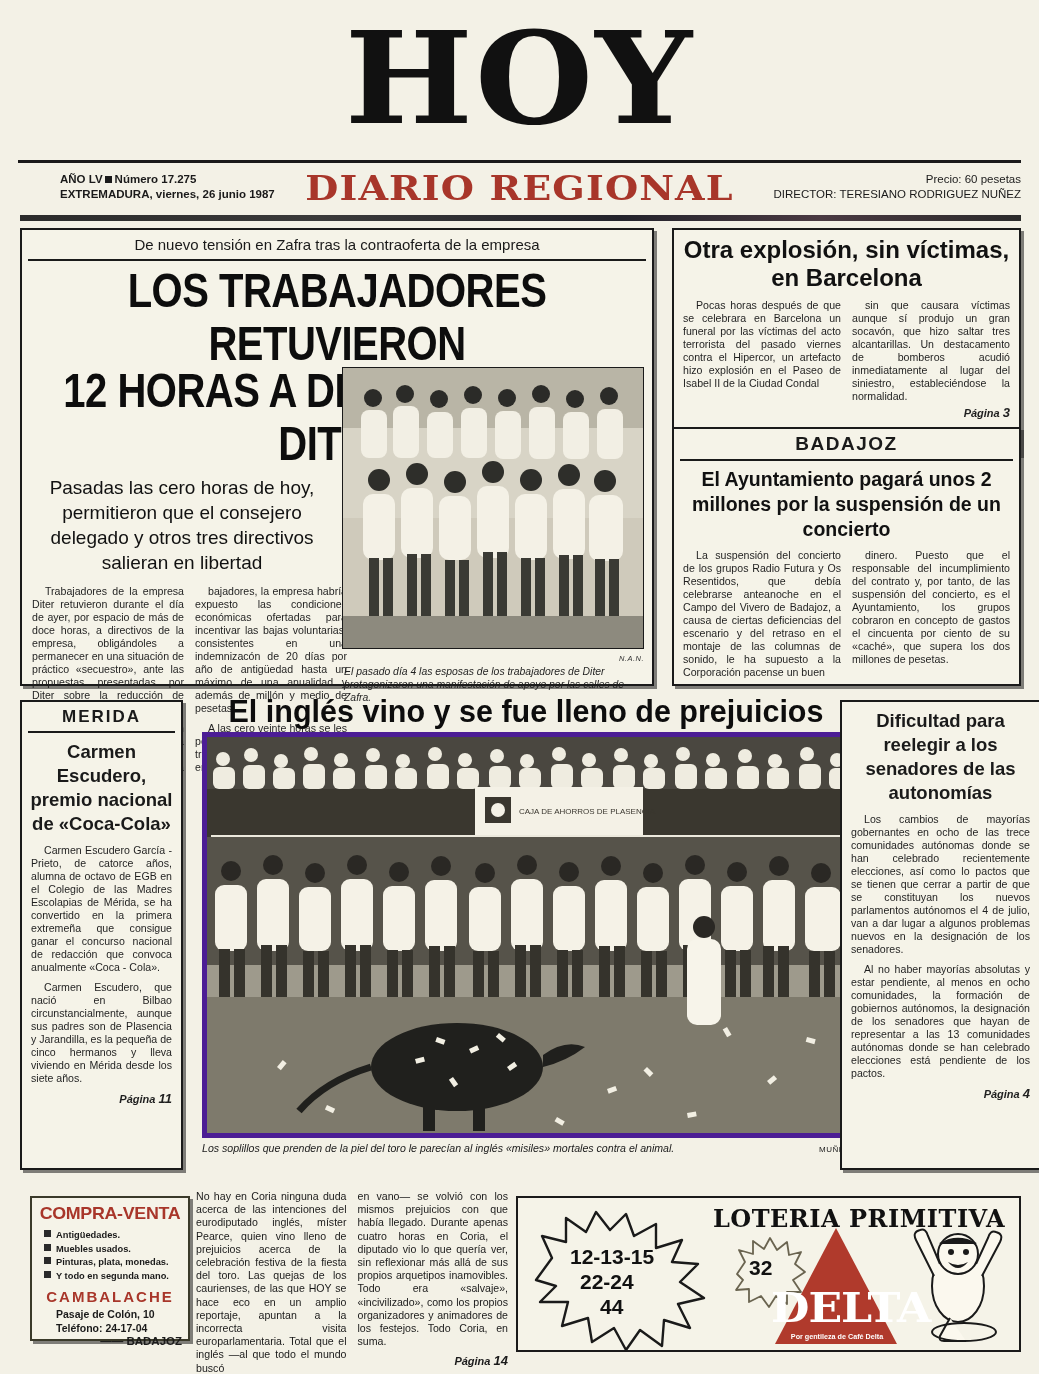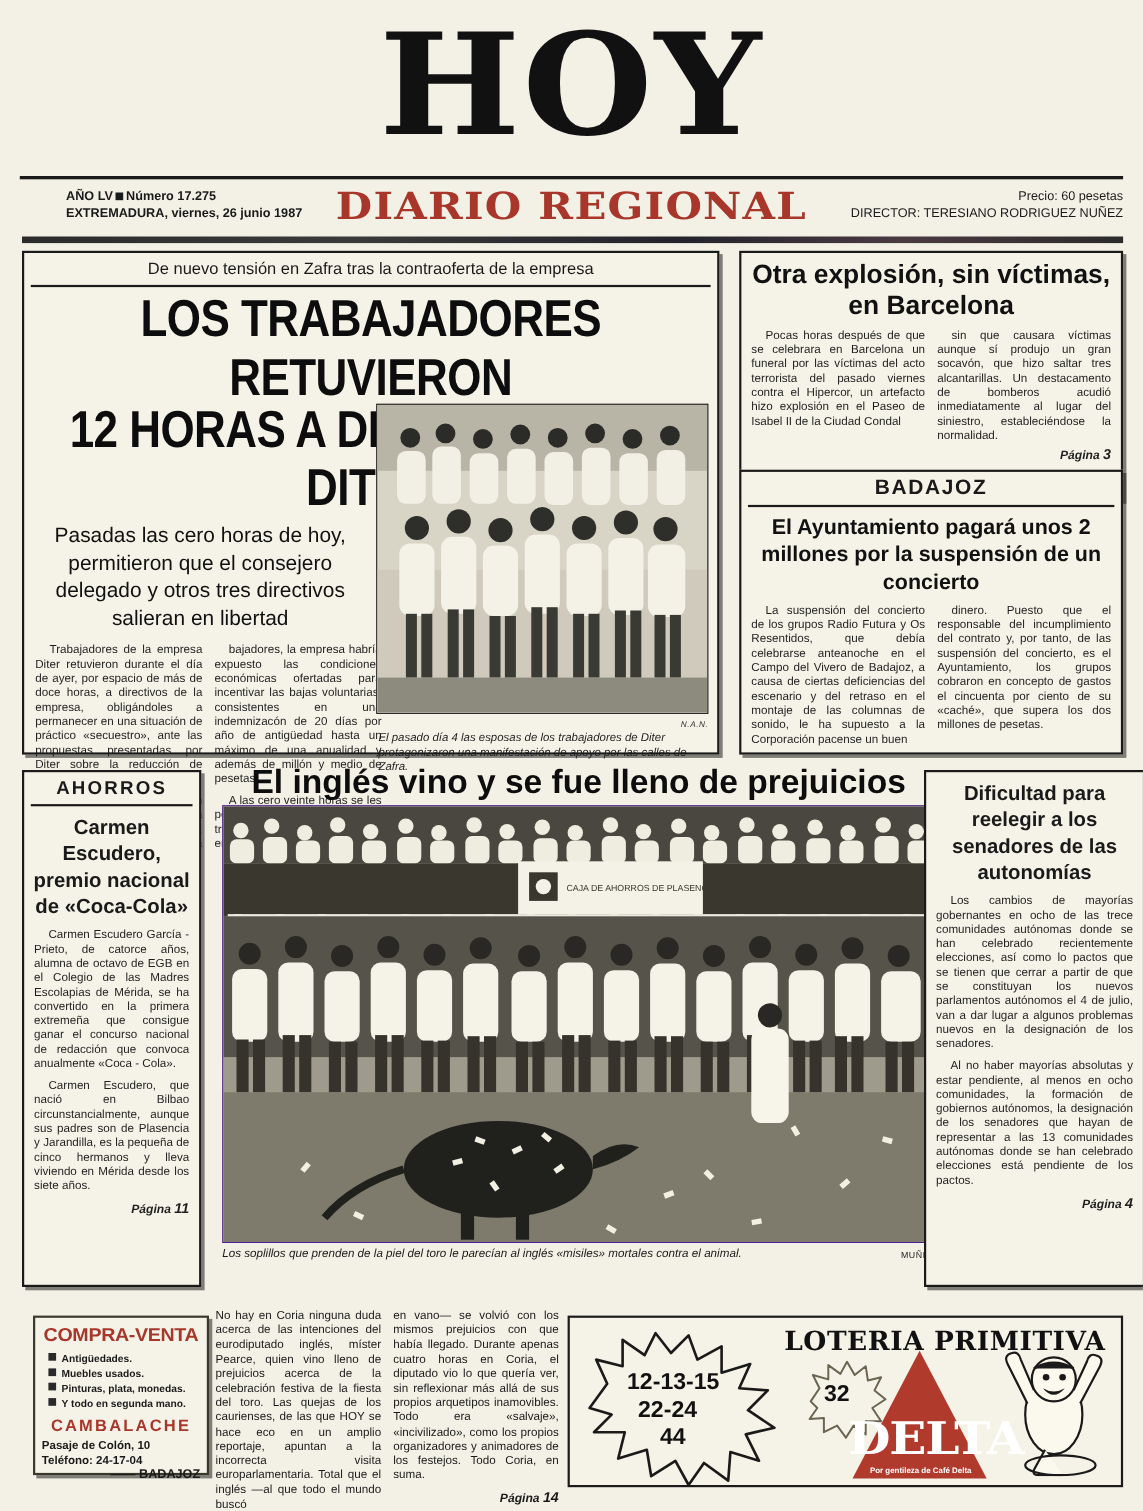--- a/index.html
+++ b/index.html
@@ -81,37 +81,37 @@
   .bad-head{font-weight:bold;font-size:19.5px;line-height:25px;text-align:center;padding:6px 10px 7px;color:#111;}
 
   
   #merida{left:20px;top:700px;width:163px;height:470px;}
   .mer-title{font-weight:bold;font-size:17px;letter-spacing:2px;text-align:center;padding:5px 0 4px;}
   .mer-head{font-weight:bold;font-size:18.5px;line-height:24px;text-align:center;padding:7px 6px 8px;}
 
   
   #toro{left:186px;top:694px;width:648px;height:476px;border:none;box-shadow:none;background:transparent;margin-left:16px;}
   .toro-head{font-weight:bold;font-size:30.5px;line-height:34px;text-align:center;color:#0d0d0d;padding-bottom:4px;}
-  .toro-photo{width:648px;height:396px;border:1px solid #4c1d95;background:#bdb8a8;overflow:hidden;position:relative;}
+  .toro-photo{width:648px;height:396px;border:5px solid #4c1d95;background:#bdb8a8;overflow:hidden;position:relative;}
   .toro-cap{font-style:italic;font-size:10.6px;line-height:13px;padding-top:4px;position:relative;}
   .toro-cred{position:absolute;right:0;top:5px;font-style:normal;font-size:8px;letter-spacing:.5px;}
 
   
   #senad{left:840px;top:700px;width:201px;height:470px;}
   .sen-head{font-weight:bold;font-size:18.5px;line-height:24px;text-align:center;padding:7px 6px 8px;}
 
   
   #ad{left:30px;top:1196px;width:160px;height:145px;border:2px solid #3a3a2a;}
   .ad-title{color:#a8362a;font-weight:bold;font-size:17px;text-align:center;padding:6px 0 5px;letter-spacing:-.3px;
             transform:scaleX(1.05);}
   .ad-list{font-size:9.3px;line-height:13.5px;font-weight:bold;padding:0 4px 0 12px;}
   .ad-list div{white-space:nowrap;}
   .bsq{display:inline-block;width:7px;height:7px;background:#2a2a2a;margin-right:5px;vertical-align:1px;}
   .ad-brand{color:#a8362a;font-weight:bold;font-size:15px;text-align:center;letter-spacing:2px;padding:5px 0 2px;}
-  .ad-addr{font-size:10.5px;font-weight:bold;line-height:14px;padding-left:6px;}
+  .ad-addr{font-size:10.5px;font-weight:bold;line-height:14px;padding-left:24px;}
   .ad-city{font-size:11.5px;font-weight:bold;text-align:right;padding-right:6px;}
 
   #coria{position:absolute;left:196px;top:1190px;width:312px;}
   .coria-cols{display:flex;gap:11px;}
   .coria-cols > div{flex:1;font-size:10.6px;line-height:13.2px;text-align:justify;}
 
   #lot{left:516px;top:1196px;width:505px;height:156px;border:2px solid #1a1a1a;box-shadow:none;background:#f5f3e8;}
   .lot-title{position:absolute;right:14px;top:6px;font-family:"DejaVu Serif","Liberation Serif",serif;
              font-weight:bold;font-size:24px;letter-spacing:.5px;color:#111;}
   .burst-nums{position:absolute;left:52px;top:46px;width:170px;font-weight:bold;font-size:21px;line-height:25px;color:#111;}
@@ -267,21 +267,21 @@
       <div>
           <p>La suspensión del concierto de los grupos Radio Futura y Os Resentidos, que debía celebrarse anteanoche en el Campo del Vivero de Badajoz, a causa de ciertas deficiencias del escenario y del retraso en el montaje de las columnas de sonido, le ha supuesto a la Corporación pacense un buen</p>
         </div>
       <div>
           <p>dinero. Puesto que el responsable del incumplimiento del contrato y, por tanto, de las suspensión del concierto, es el Ayuntamiento, los grupos cobraron en concepto de gastos el cincuenta por ciento de su «caché», que supera los dos millones de pesetas.</p>
         </div>
     </div>
   </div>
 
   <div class="box" id="merida">
-    <div class="mer-title">AHORROS</div>
+    <div class="mer-title">MERIDA</div>
     <div class="hr1"></div>
     <div class="mer-head">Carmen Escudero, premio nacional de «Coca-Cola»</div>
     <div class="bodytext" style="padding:0 9px">
       <p>Carmen Escudero García - Prieto, de catorce años, alumna de octavo de EGB en el Colegio de las Madres Escolapias de Mérida, se ha convertido en la primera extremeña que consigue ganar el concurso nacional de redacción que convoca anualmente «Coca - Cola».</p>
       <p>Carmen Escudero, que nació en Bilbao circunstancialmente, aunque sus padres son de Plasencia y Jarandilla, es la pequeña de cinco hermanos y lleva viviendo en Mérida desde los siete años.</p>
       <div class="pagina">
         <span>Página</span>
         <b>11</b>
       </div>
     </div>

